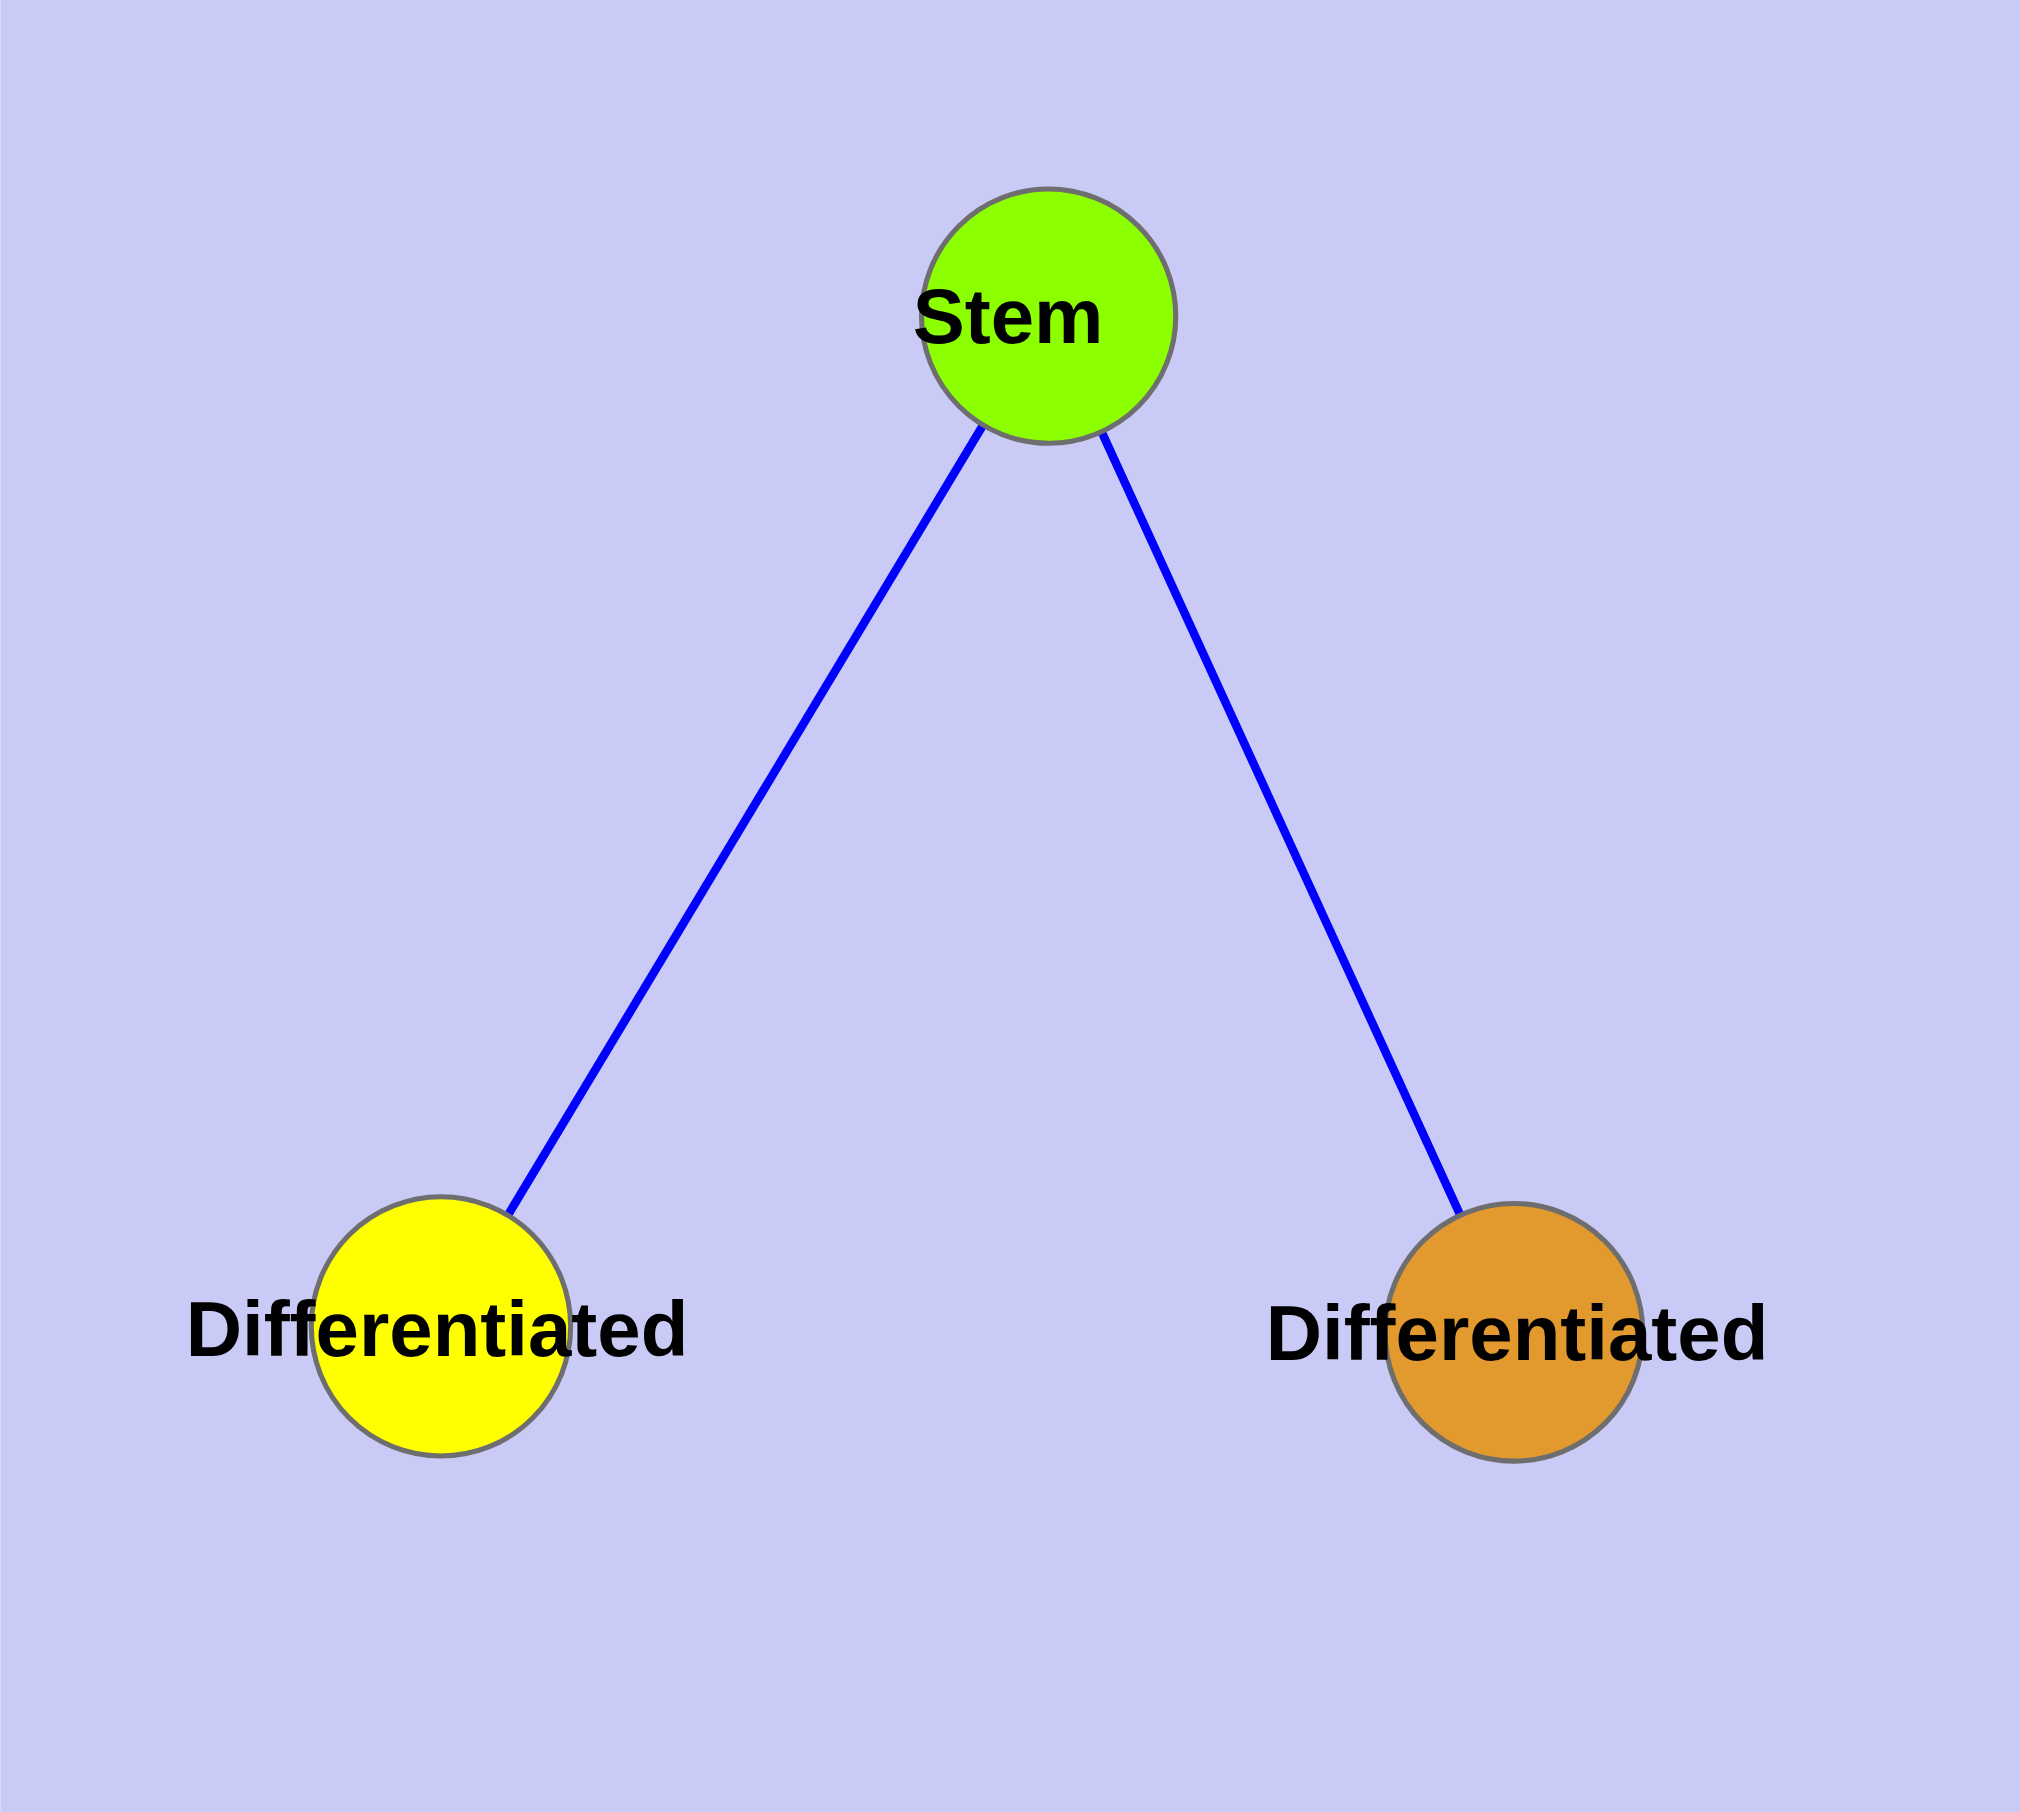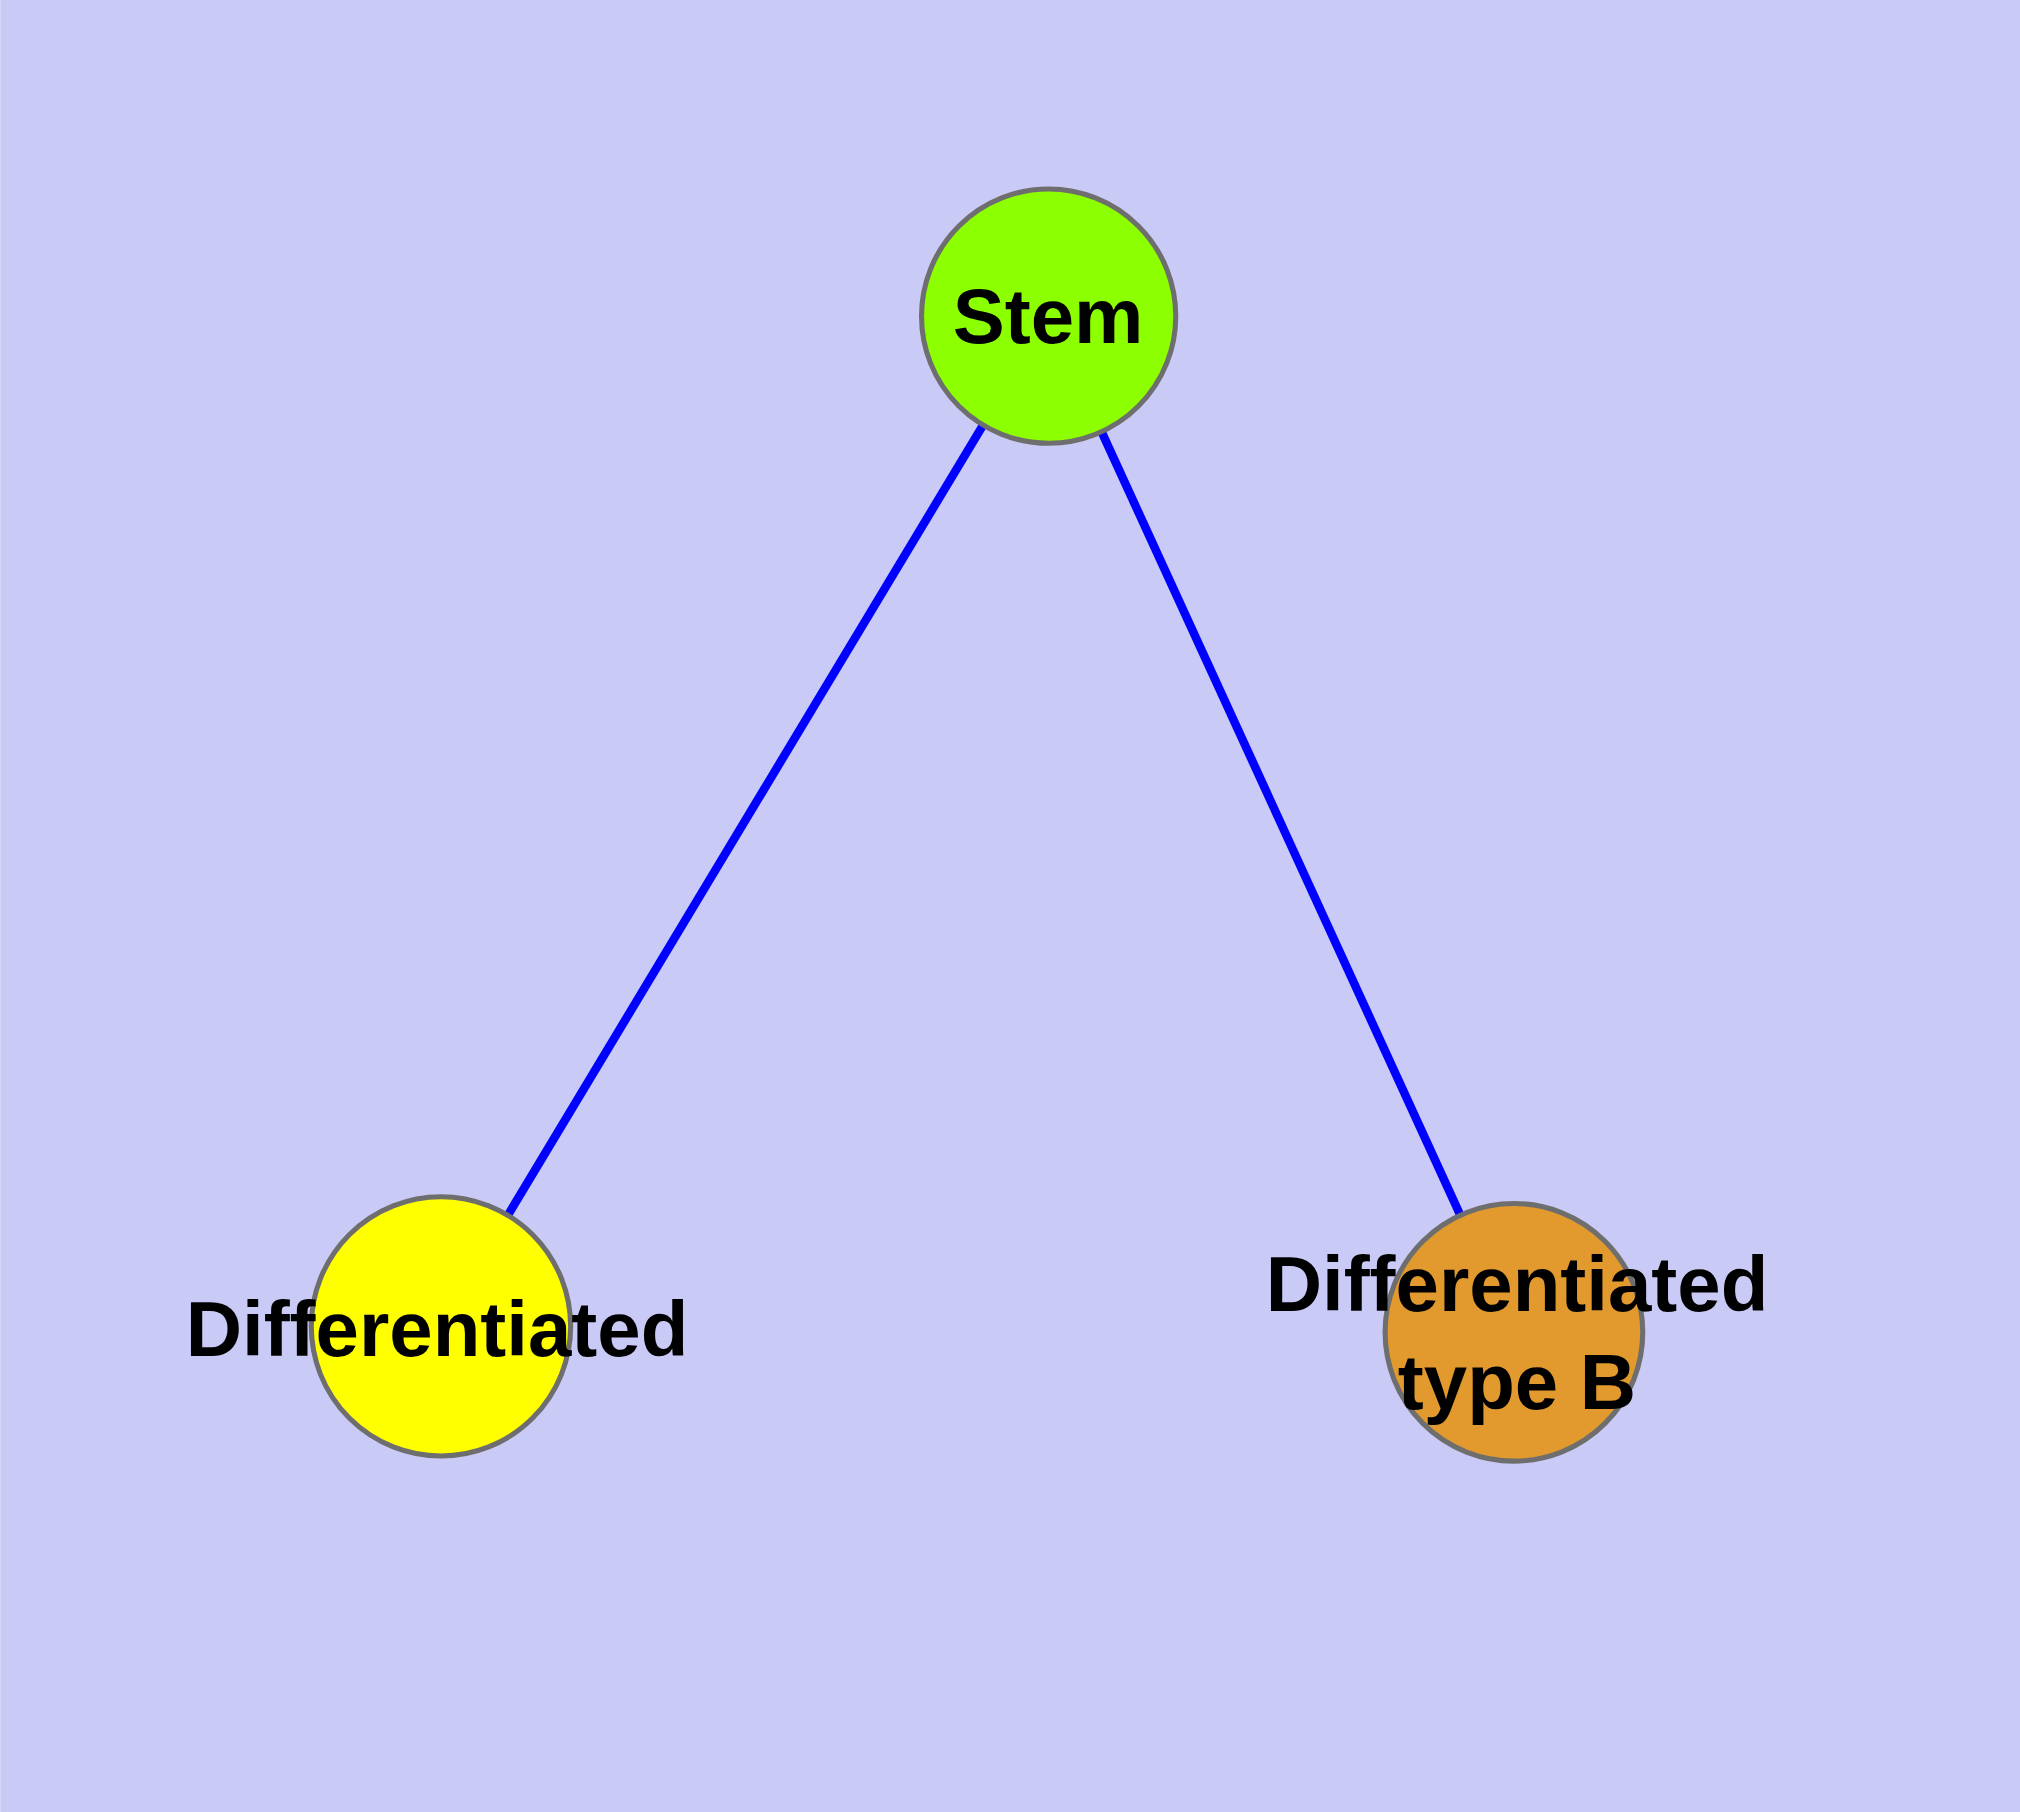--- a/index.html
+++ b/index.html
@@ -40,25 +40,24 @@
     <rect x="0" y="0" width="2384" height="2138" fill="#CACAF7"></rect>
 
     <line x1="1237" y1="373" x2="520" y2="1565" stroke-width="10" stroke="#0000FF"></line>
     <line x1="1237" y1="373" x2="1786" y2="1572" stroke-width="10" stroke="#0000FF"></line>
 
     <circle cx="1237" cy="373" r="150" stroke-width="6" fill="#8CFF00" stroke="#6E6E6E"></circle>
     <circle cx="520" cy="1565" r="153" stroke-width="6" fill="#FFFF00" stroke="#6E6E6E"></circle>
     <circle cx="1786" cy="1572" r="152" stroke-width="6" fill="#E29A2E" stroke="#6E6E6E"></circle>
   </svg>
 
-  <div class="node-label" style="left: 1048px; top: 316px;">Stem</div>
+  <div class="node-label" style="left: 1008px; top: 316px;">Stem</div>
 
   <div class="node-label" style="left: 437px; top: 1329px;">
     <div>Differentiated</div>
   </div>
 
   <div class="node-label" style="left: 1517px; top: 1333px;">
     <div>Differentiated</div>
-    <div>type B</div>
   </div>
 
 </div>
 
 
 </body></html>

